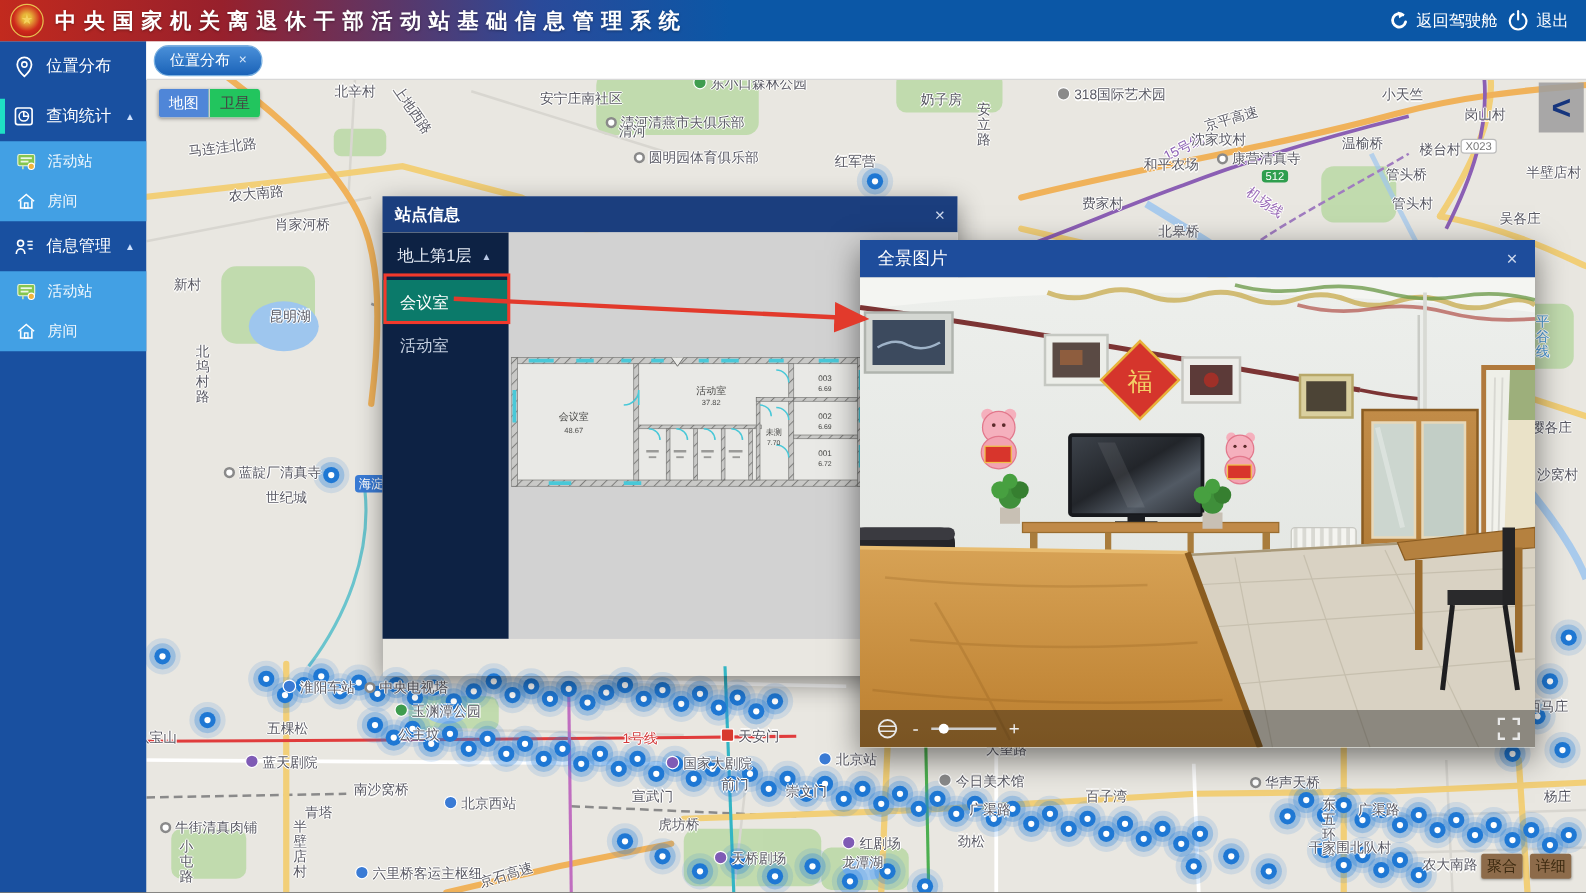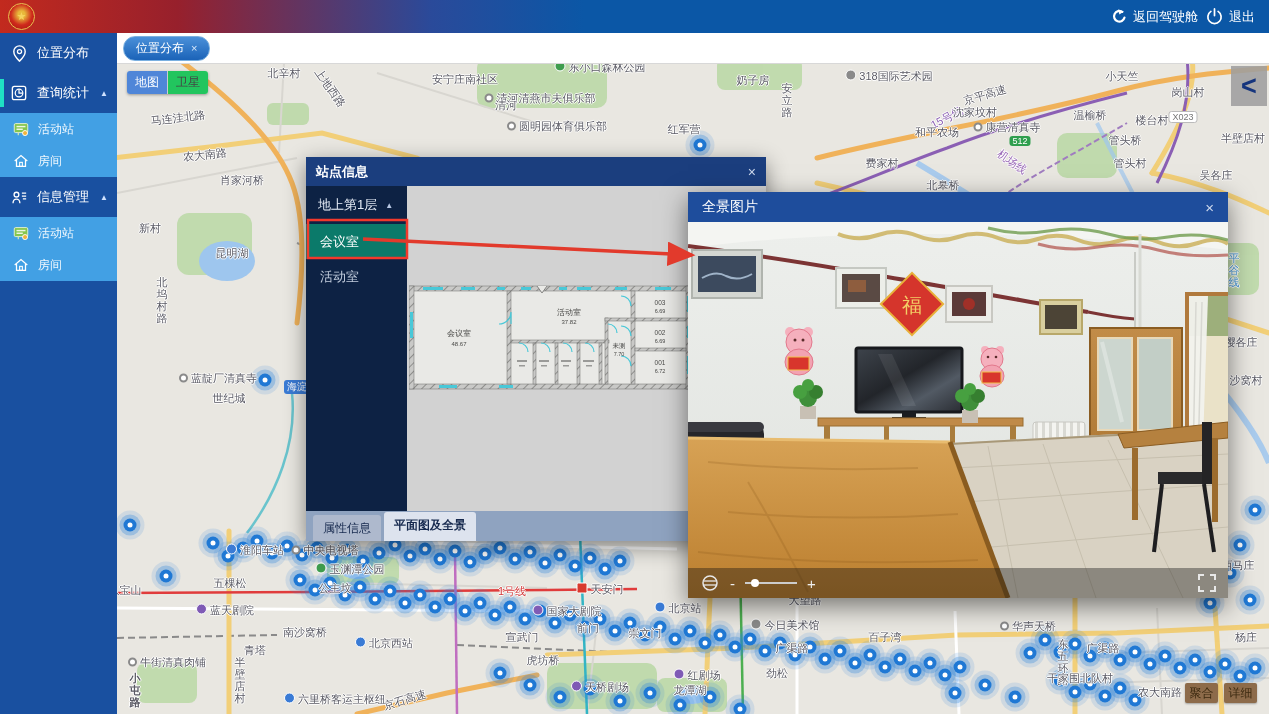--- a/index.html
+++ b/index.html
@@ -96,20 +96,21 @@
   
   .anno{position:absolute;left:0;top:0;z-index:60;pointer-events:none;}
 </style>
 </head>
 <body>
 
 <div class="app">
 
   <div class="header">
     <div class="logo">★</div>
+    <div class="h-title">中央国家机关离退休干部活动站基础信息管理系统</div>
     <div class="h-right">
       <div class="h-btn">
         <svg width="17" height="17" viewBox="0 0 17 17">
           <path d="M13.5 9.5a5.3 5.3 0 1 1-2.2-5.6" fill="none" stroke="#fff" stroke-width="2.2" stroke-linecap="round"></path>
           <path d="M7.2 1.2 L12.8 3.6 L8.4 6.6 Z" fill="#fff"></path>
         </svg>
         <span>返回驾驶舱</span>
       </div>
       <div class="h-btn">
         <svg width="19" height="19" viewBox="0 0 20 20">
@@ -425,21 +426,21 @@
         <div class="map-label" style="left: 112px; top: 335px; transform: translate(-50%, -50%);"><span>世纪城</span></div>
         <div class="map-label badge-blue" style="left: 180px; top: 324px; transform: translate(-50%, -50%);"><span>海淀</span></div>
         <div class="map-label" style="left: 138px; top: 487px; transform: translate(-50%, -50%);"><span class="lbl-icon bus"></span><span>淮阳车站</span></div>
         <div class="map-label" style="left: 8px; top: 527px; transform: translate(-50%, -50%);"><span>八宝山</span></div>
         <div class="map-label" style="left: 113px; top: 520px; transform: translate(-50%, -50%);"><span>五棵松</span></div>
         <div class="map-label" style="left: 108px; top: 547px; transform: translate(-50%, -50%);"><span class="lbl-icon music"></span><span>蓝天剧院</span></div>
         <div class="map-label" style="left: 188px; top: 569px; transform: translate(-50%, -50%);"><span>南沙窝桥</span></div>
         <div class="map-label" style="left: 138px; top: 587px; transform: translate(-50%, -50%);"><span>青塔</span></div>
         <div class="map-label" style="left: 50px; top: 599px; transform: translate(-50%, -50%);"><span class="lbl-icon dot"></span><span>牛街清真肉铺</span></div>
         <div class="map-label vert" style="left: 123px; top: 617px; transform: translate(-50%, -50%);"><span>半壁店村</span></div>
-        <div class="map-label vert" style="left: 18px; top: 627px; transform: translate(-50%, -50%); font-weight: bold;"><span>小屯路</span></div>
+        <div class="map-label vert" style="left: 32px; top: 627px; transform: translate(-50%, -50%);"><span>小屯路</span></div>
         <div class="map-label" style="left: 288px; top: 637px; transform: translate(-50%, -50%) rotate(-17deg);"><span>京石高速</span></div>
         <div class="map-label" style="left: 218px; top: 636px; transform: translate(-50%, -50%);"><span class="lbl-icon bus"></span><span>六里桥客运主枢纽</span></div>
         <div class="map-label" style="left: 208px; top: 487px; transform: translate(-50%, -50%);"><span class="lbl-icon dot"></span><span>中央电视塔</span></div>
         <div class="map-label" style="left: 233px; top: 506px; transform: translate(-50%, -50%);"><span class="lbl-icon tree"></span><span>玉渊潭公园</span></div>
         <div class="map-label" style="left: 218px; top: 525px; transform: translate(-50%, -50%);"><span>公主坟</span></div>
         <div class="map-label" style="left: 267px; top: 580px; transform: translate(-50%, -50%);"><span class="lbl-icon rail"></span><span>北京西站</span></div>
         <div class="map-label" style="left: 395px; top: 528px; transform: translate(-50%, -50%); color: rgb(210, 59, 59);"><span>1号线</span></div>
         <div class="map-label" style="left: 483px; top: 526px; transform: translate(-50%, -50%);"><span class="lbl-icon red"></span><span>天安门</span></div>
         <div class="map-label" style="left: 450px; top: 548px; transform: translate(-50%, -50%);"><span class="lbl-icon music"></span><span>国家大剧院</span></div>
         <div class="map-label" style="left: 471px; top: 565px; transform: translate(-50%, -50%);"><span>前门</span></div>
@@ -569,24 +570,20 @@
             <text x="210" y="74" font-size="5.5">7.70</text>
             <text x="251" y="23" font-size="6.5">003</text>
             <text x="251" y="31" font-size="5.5">6.69</text>
             <text x="251" y="53" font-size="6.5">002</text>
             <text x="251" y="61" font-size="5.5">6.69</text>
             <text x="251" y="83" font-size="6.5">001</text>
             <text x="251" y="91" font-size="5.5">6.72</text>
           </g>
         </svg>
       </div>
-    </div>
-    <div class="site-tabs">
-      <div class="s-tab inactive">属性信息</div>
-      <div class="s-tab active">平面图及全景</div>
     </div>
   </div>
 
   <div class="pano-dlg">
     <div class="pano-hd">
       <span>全景图片</span>
       <span class="x">×</span>
     </div>
     <div class="pano-body">
       <svg width="540" height="376" viewBox="0 0 540 376">

